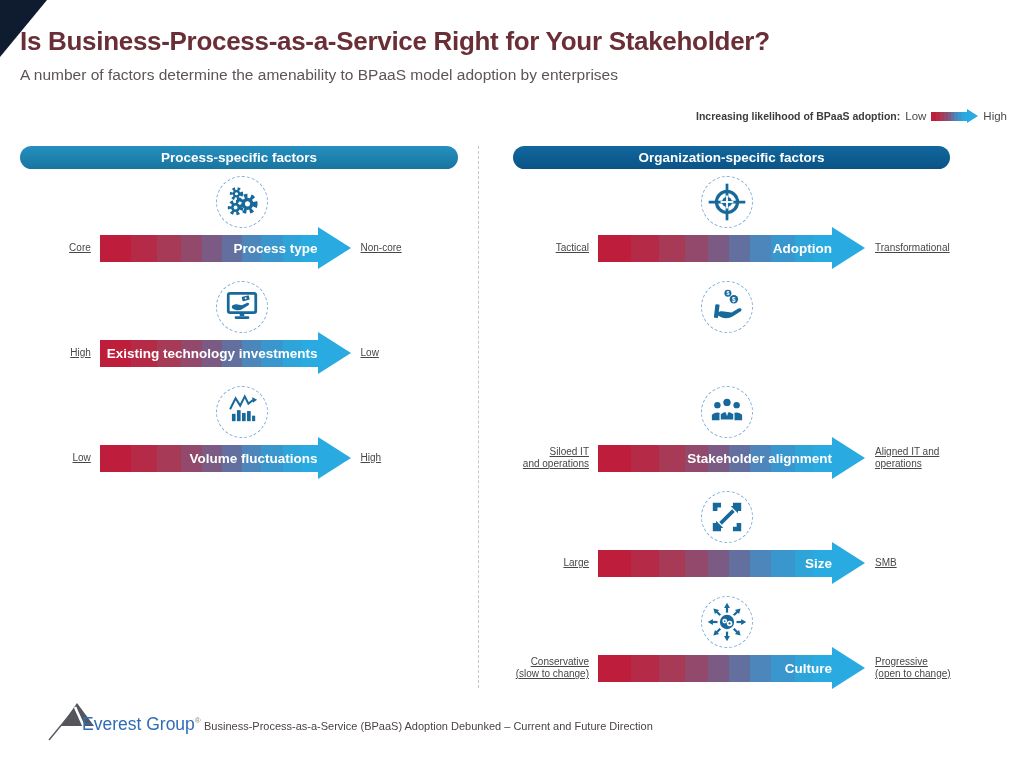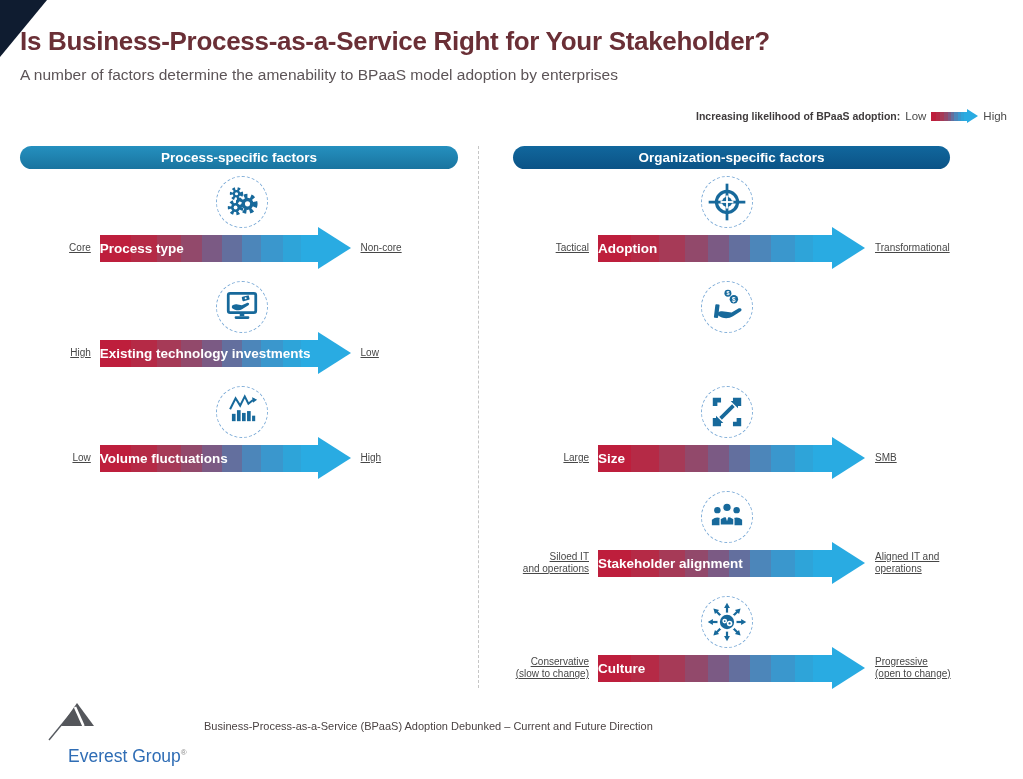--- a/index.html
+++ b/index.html
@@ -43,33 +43,33 @@
   .col-left .icon-circle { left:196px; }
   .col-right .icon-circle { left:188px; }
 
   .arrow-line { position:absolute; top:55px; left:0; right:0; height:42px;
     display:flex; align-items:center; }
   .side-label { font-size:10px; color:#474747; line-height:1.25; white-space:pre-line;text-decoration:underline; }
   .side-label.sl-left { text-align:right; padding-right:9px; }
   .col-left .sl-left { width:89px; }
   .col-right .sl-left { width:100px; margin-left:-15px; }
   .side-label.sl-right { padding-left:10px; width:145px; }
-  .bar { height:27px; display:flex; align-items:center; justify-content:flex-start; }
+  .bar { height:27px; display:flex; align-items:center; justify-content:flex-end; }
   .col-left .bar { width:246px; }
   .col-right .bar { width:234px; }
   .bar span { color:#fff; font-size:13.5px; font-weight:bold; white-space:nowrap; }
   .head { width:0; height:0; border-top:21px solid transparent; border-bottom:21px solid transparent;
     border-left:33px solid #29abe2; }
 
   .divider { position:absolute; left:478px; top:146px; height:542px; border-left:1.5px dashed #c6c6c6; }
 
   .footer { position:absolute; left:46px; top:698px; display:flex; align-items:flex-end; }
   .logo { position:relative; width:150px; height:44px; }
   .logo svg { position:absolute; top:0; left:0; }
-  .logo-text { position:absolute; left:22px; top:16px; font-size:17.5px; color:#2f6db5; white-space:nowrap;margin-top:32px; }
+  .logo-text { position:absolute; left:36px; top:16px; font-size:17.5px; color:#2f6db5; white-space:nowrap; }
   .logo-text sup { font-size:8px; color:#8a8a8a; }
   .footer-text { font-size:11px; color:#4b4343; margin-bottom:10px; margin-left:8px; white-space:nowrap; }
 
   svg .ic { fill:#17699b; }
   svg .st { stroke:#17699b; fill:none; }
 </style>
 </head>
 <body>
 
 <div id="canvas">
@@ -199,57 +199,57 @@
             <text x="31.5" y="18.3" font-size="7" fill="#fff" text-anchor="middle" font-weight="bold">$</text>
             <rect class="ic" x="10.5" y="21" width="4.6" height="15" rx="1" transform="rotate(7 12.8 28.5)"></rect>
             <path class="ic" d="M14,33 c5,4 11.5,4.3 16.5,1.2 l8.5,-5.6 c2.3,-1.6 -0.3,-4.3 -3,-2.7 l-7,4 -6,-0.6 c-3,-1 -6.5,-1.3 -9,0.7 z"></path>
           </svg>
         </div>
       </div>
 
       <div class="row">
         <div class="icon-circle">
           <svg width="44" height="44" viewBox="0 0 48 48">
-            <rect class="st" x="11" y="11" width="26" height="26" stroke-width="5" stroke-dasharray="13 13" stroke-dashoffset="6.5"></rect>
-            <line class="st" x1="17" y1="31" x2="31" y2="17" stroke-width="4"></line>
-            <polygon class="ic" points="28,12 36,12 36,20"></polygon>
-            <polygon class="ic" points="12,28 12,36 20,36"></polygon>
-          </svg>
-        </div>
-        <div class="arrow-line">
-          <div class="side-label sl-left">Large</div>
-          <div class="bar grad">
-              <span>Size</span>
-            </div>
-          <div class="head"></div>
-          <div class="side-label sl-right">SMB</div>
-        </div>
-      </div>
-
-      <div class="row">
-        <div class="icon-circle">
-          <svg width="44" height="44" viewBox="0 0 48 48">
             <circle class="ic" cx="13.5" cy="16.5" r="3.5"></circle>
             <path class="ic" d="M7.5,33 v-6 Q13.5,22 19.5,27 V33 Z"></path>
             <circle class="ic" cx="34.5" cy="16.5" r="3.5"></circle>
             <path class="ic" d="M28.5,33 v-6 Q34.5,22 40.5,27 V33 Z"></path>
             <circle class="ic" cx="24" cy="13.5" r="4.7" stroke="#fff" stroke-width="1.4"></circle>
             <path class="ic" d="M16.5,33 v-7 Q24,20 31.5,26 V33 Z" stroke="#fff" stroke-width="1.4"></path>
             <polygon points="24,22 22.7,24.2 24,28.5 25.3,24.2" fill="#fff"></polygon>
           </svg>
         </div>
         <div class="arrow-line">
           <div class="side-label sl-left">Siloed IT
 and operations</div>
           <div class="bar grad">
               <span>Stakeholder alignment</span>
             </div>
           <div class="head"></div>
           <div class="side-label sl-right">Aligned IT and
 operations</div>
+        </div>
+      </div>
+
+      <div class="row">
+        <div class="icon-circle">
+          <svg width="44" height="44" viewBox="0 0 48 48">
+            <rect class="st" x="11" y="11" width="26" height="26" stroke-width="5" stroke-dasharray="13 13" stroke-dashoffset="6.5"></rect>
+            <line class="st" x1="17" y1="31" x2="31" y2="17" stroke-width="4"></line>
+            <polygon class="ic" points="28,12 36,12 36,20"></polygon>
+            <polygon class="ic" points="12,28 12,36 20,36"></polygon>
+          </svg>
+        </div>
+        <div class="arrow-line">
+          <div class="side-label sl-left">Large</div>
+          <div class="bar grad">
+              <span>Size</span>
+            </div>
+          <div class="head"></div>
+          <div class="side-label sl-right">SMB</div>
         </div>
       </div>
 
       <div class="row">
         <div class="icon-circle">
           <svg width="44" height="44" viewBox="0 0 48 48">
             <g stroke="#17699b" stroke-width="2.4">
               <line x1="24" y1="7" x2="24" y2="41"></line>
               <line x1="24" y1="7" x2="24" y2="41" transform="rotate(45 24 24)"></line>
               <line x1="24" y1="7" x2="24" y2="41" transform="rotate(90 24 24)"></line>

